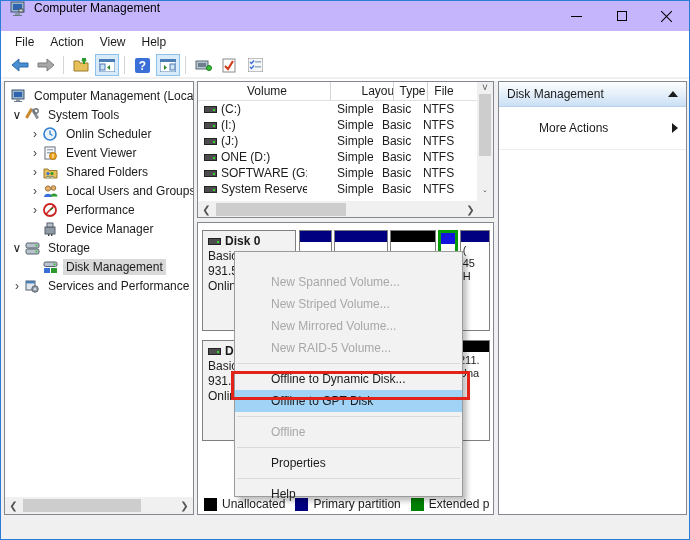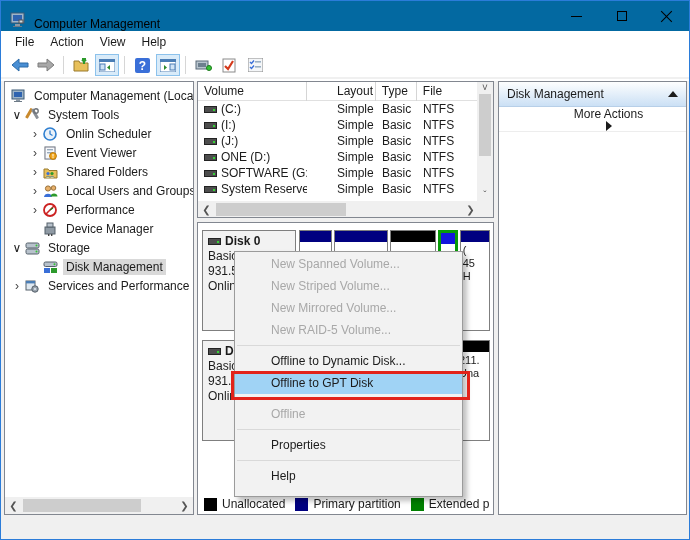--- a/index.html
+++ b/index.html
@@ -1,20 +1,20 @@
 <!DOCTYPE html>
 <html><head>
 <meta charset="utf-8">
 <style>
   * { margin:0; padding:0; box-sizing:border-box; }
   body { font-family:"Liberation Sans", sans-serif; background:#fff; }
   #app { position:relative; width:690px; height:540px; border:1px solid #2b7cd9; background:#fff; overflow:hidden; font-size:12px; color:#1b1b1b; }
 
   
-  .titlebar { position:absolute; top:0; left:0; right:0; height:30px; display:flex; align-items:flex-end; background:#0369a1; }
+  .titlebar { position:absolute; top:0; left:0; right:0; height:30px; display:flex; align-items:flex-start; background:#c4b5fd; }
   .titlebar .app-icon { margin:0 8px 0 9px; }
   .title-text { font-size:12px; color:#000; }
   .win-controls { position:absolute; right:0; top:0; height:30px; display:flex; }
   .win-btn { width:45px; height:30px; display:flex; align-items:center; justify-content:center; }
   .glyph-min { width:11px; height:1px; background:#000; }
   .glyph-max { width:10px; height:10px; border:1px solid #000; }
   .glyph-close { position:relative; width:12px; height:12px; }
   .glyph-close::before, .glyph-close::after { content:""; position:absolute; left:5px; top:-1px; width:1px; height:15px; background:#000; }
   .glyph-close::before { transform:rotate(45deg); }
   .glyph-close::after { transform:rotate(-45deg); }
@@ -42,21 +42,21 @@
   .t-ind0 { padding-left:6px; } .t-ind1 { padding-left:4px; } .t-ind2 { padding-left:22px; }
   .t-icon { width:16px; height:14px; flex:0 0 16px; margin-right:4px; }
   .t-label { padding:1px 3px; }
   .t-label.selected { background:#d9d9d9; }
   .tree-hscroll { position:absolute; bottom:0; left:0; right:0; height:17px; background:#f0f0f0; display:flex; align-items:center; }
   .sb-arrow { width:17px; text-align:center; color:#555; font-size:10px; }
   .sb-thumb-h { height:13px; background:#cdcdcd; margin:0 1px; }
 
   
   #volume-box { left:196px; top:0; width:297px; height:137px; overflow:hidden; }
-  .vl-head { display:flex; height:19px; border-bottom:1px solid #e0e0e0; align-items:center; }
+  .vl-head { display:flex; height:19px; border-bottom:1px solid #e0e0e0; align-items:center;padding-left:43px; }
   .vl-hcell { border-right:1px solid #d5d5d5; height:19px; line-height:19px; padding-left:6px; overflow:hidden; }
   .c-vol { width:112px; } .c-lay { width:46px;margin-left:24px; } .c-typ { width:42px; } .c-fs { width:64px; } .c-st { width:14px; border-right:none; }
   .vl-row { display:flex; height:16px; align-items:center; }
   .vl-cell { padding-left:6px; overflow:hidden; white-space:nowrap; height:16px; line-height:16px; }
   .vol-icon { display:inline-block; width:13px; height:7px; background:#4d4d4d; border:1px solid #222; position:relative; margin-right:4px; vertical-align:middle; }
   .vol-icon::after { content:""; position:absolute; right:1px; top:2px; width:2px; height:2px; background:#35d435; }
   .vl-vscroll { position:absolute; right:0; top:0; width:16px; height:119px; background:#f0f0f0; display:flex; flex-direction:column; align-items:center; }
   .sb-thumb-v { width:12px; background:#cdcdcd; margin:1px 0; }
   .vl-hscroll { position:absolute; left:0; bottom:0; right:0; height:16px; background:#f0f0f0; display:flex; align-items:center; }
 
@@ -78,29 +78,29 @@
   .leg-item { display:flex; align-items:center; margin-right:10px; }
   .leg-sq { width:13px; height:13px; margin-right:5px; flex:0 0 13px; }
   .leg-black { background:#000; } .leg-navy { background:#000080; } .leg-green { background:#008000; }
 
   
   #actions-panel { left:497px; top:0; width:189px; height:434px; overflow:hidden; }
   .actions-title { height:24px; line-height:24px; padding-left:8px; font-weight:bold; border-bottom:1px solid #828790; }
   .actions-group { height:25px; display:flex; align-items:center; background:linear-gradient(#fdfefe,#cbe0f5); border-bottom:1px solid #b7cfe8; padding:0 8px; }
   .actions-group .grp-label { flex:1; }
   .tri-up { width:0; height:0; border-left:5px solid transparent; border-right:5px solid transparent; border-bottom:6px solid #1b1b1b; }
-  .actions-item { height:25px; display:flex; align-items:center; padding:0 8px 0 40px; border-bottom:1px solid #ededed;flex-direction:column; }
+  .actions-item { height:43px; display:flex; align-items:center; padding:0 8px 0 40px; border-bottom:1px solid #ededed; }
   .actions-item .item-label { flex:1; }
   .tri-right { width:0; height:0; border-top:5px solid transparent; border-bottom:5px solid transparent; border-left:6px solid #1b1b1b; }
 
   
   .statusbar { position:absolute; left:0; right:0; bottom:0; height:22px; background:#f0f0f0; }
 
   
-  #context-menu { position:absolute; left:233px; top:250px; width:229px; height:246px; background:#f2f2f2; border:1px solid #9b9b9b; box-shadow:4px 4px 5px rgba(0,0,0,.25); z-index:10; padding-top:1px; }
+  #context-menu { position:absolute; left:233px; top:250px; width:229px; height:246px; background:#f2f2f2; border:1px solid #9b9b9b; box-shadow:4px 4px 5px rgba(0,0,0,.25); z-index:10; padding-top:19px; }
   .cm-item { height:22px; line-height:22px; padding-left:36px; color:#1c1c1c; white-space:nowrap; }
   .cm-item.disabled { color:#a8a8a8; }
   .cm-item.highlighted { background:#a0d3f5; }
   .cm-sep { height:9px; display:flex; align-items:center; }
   .cm-sep::after { content:""; height:1px; background:#d9d9d9; flex:1; margin:0 2px; }
   .red-annotation { position:absolute; left:-4px; top:119px; width:239px; height:29px; border:3px solid #e2231a; z-index:12; pointer-events:none; }
 </style>
 </head>
 <body>
 

